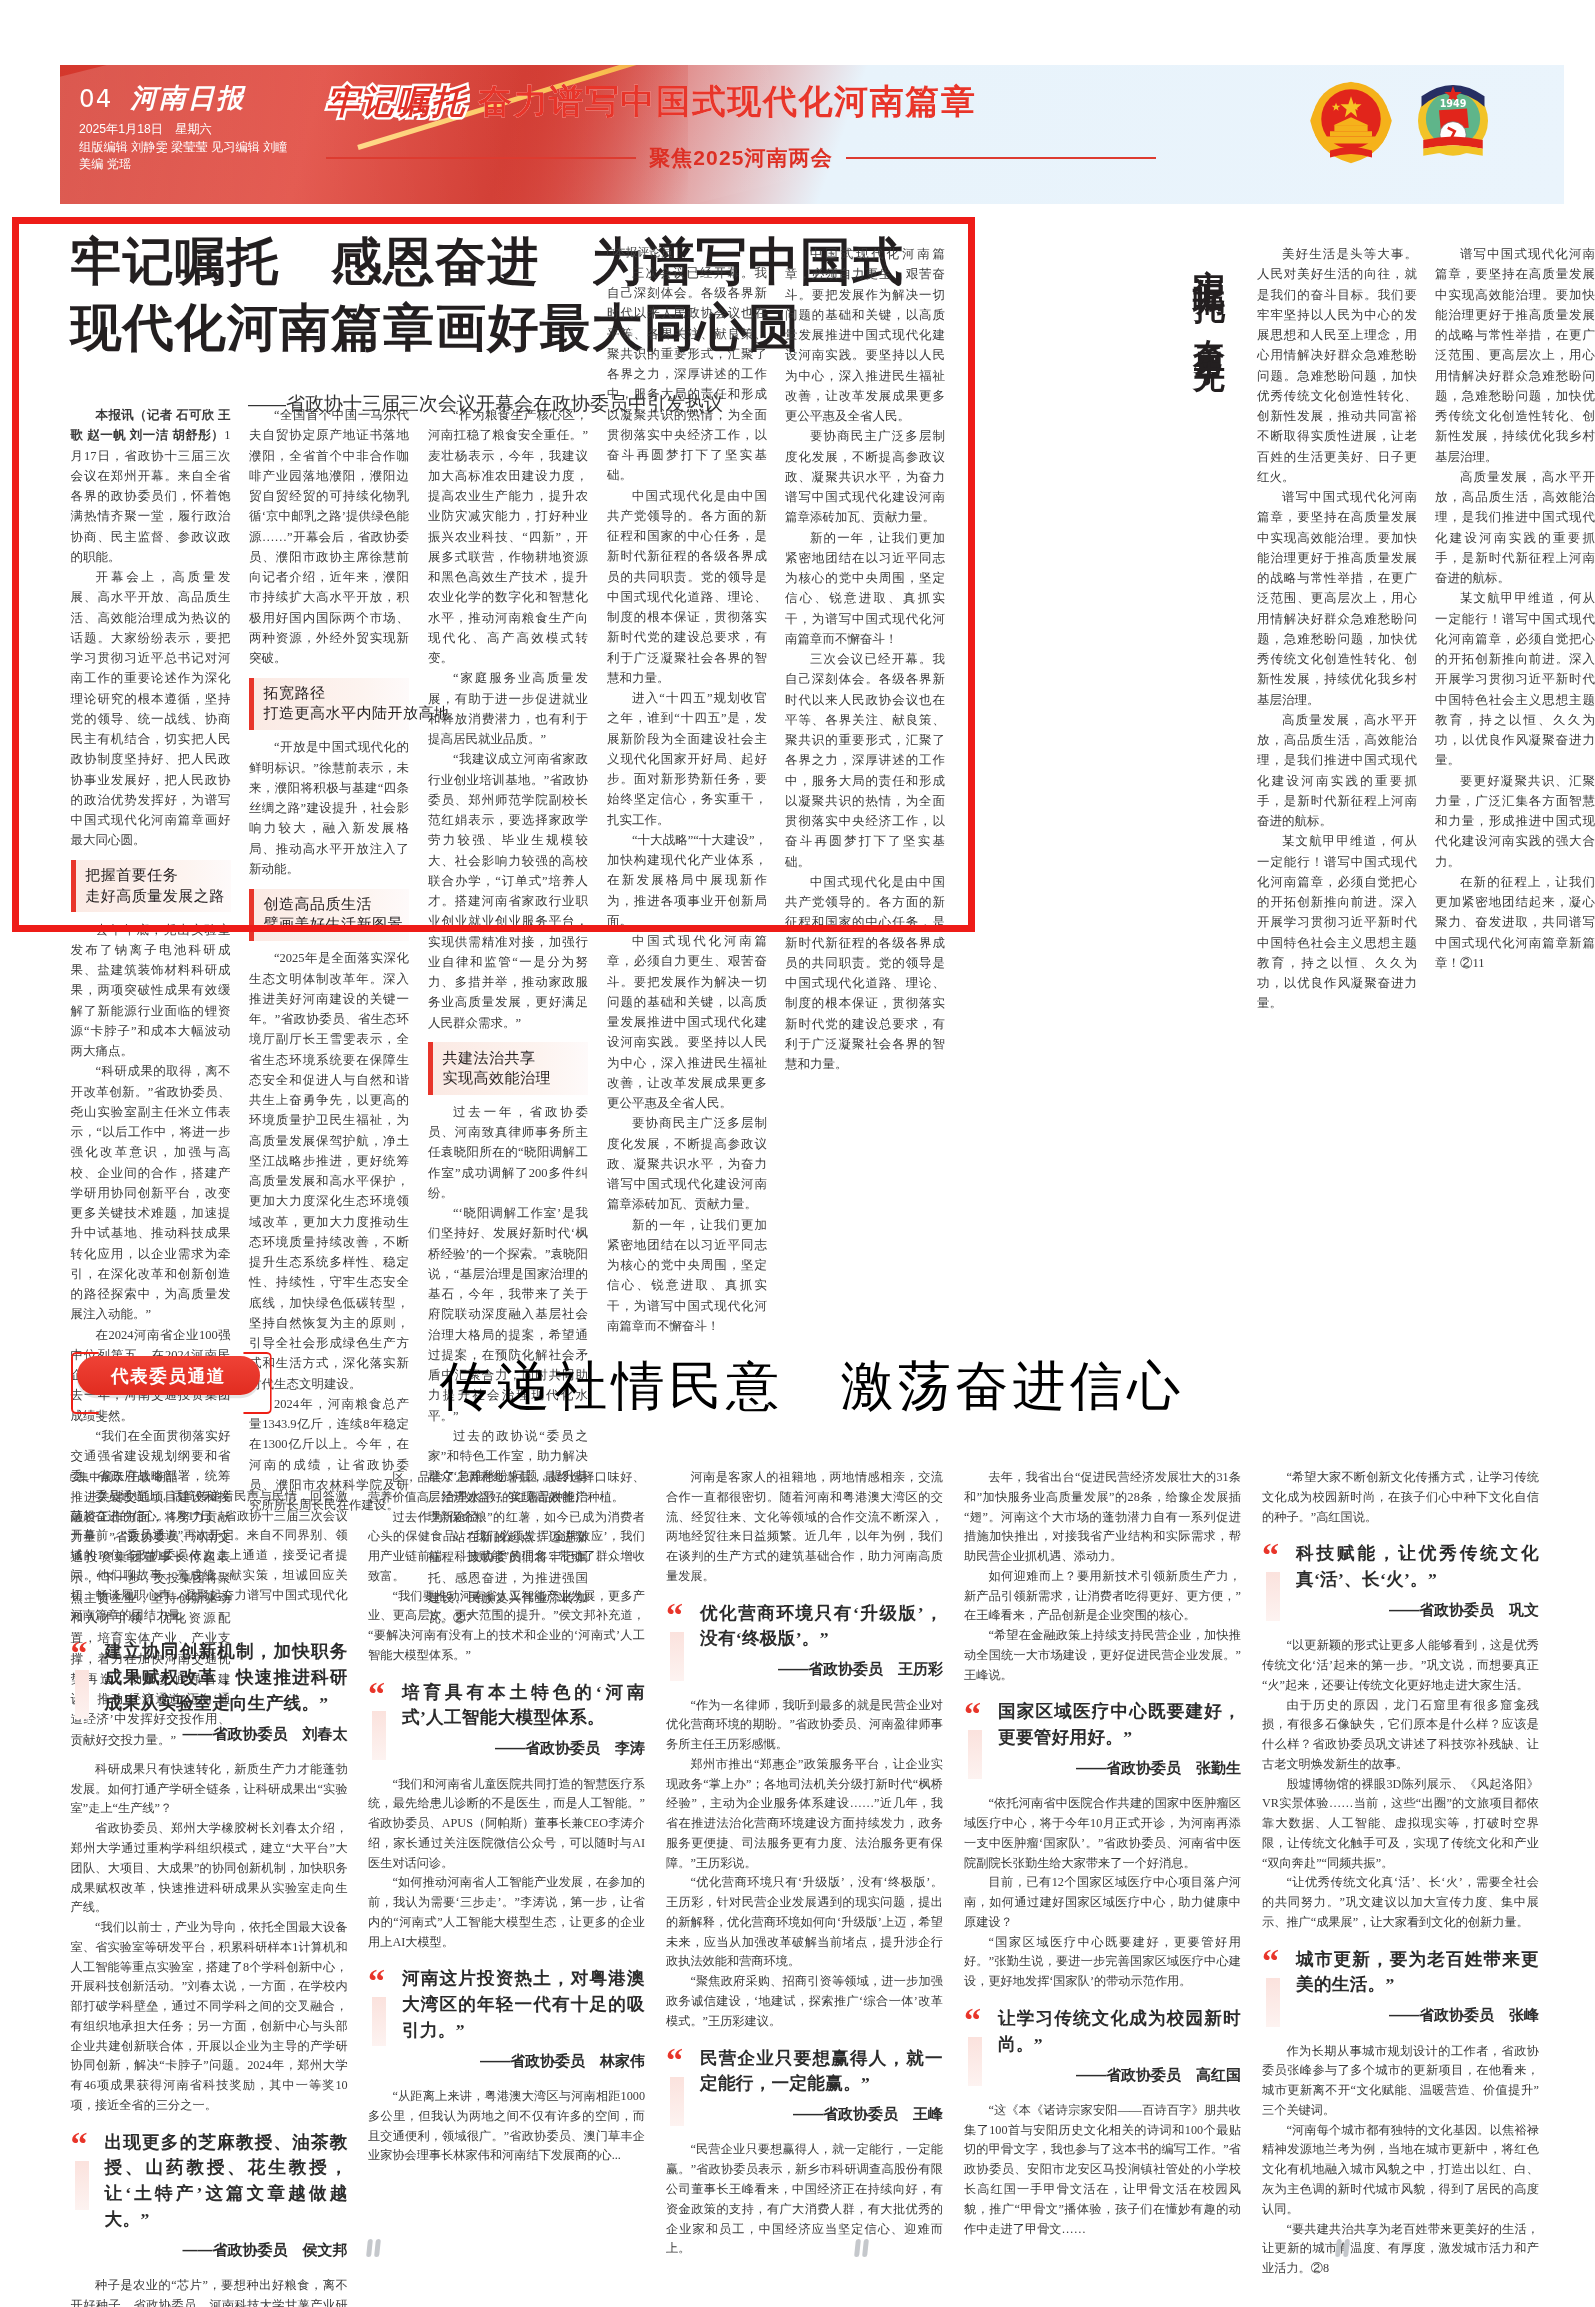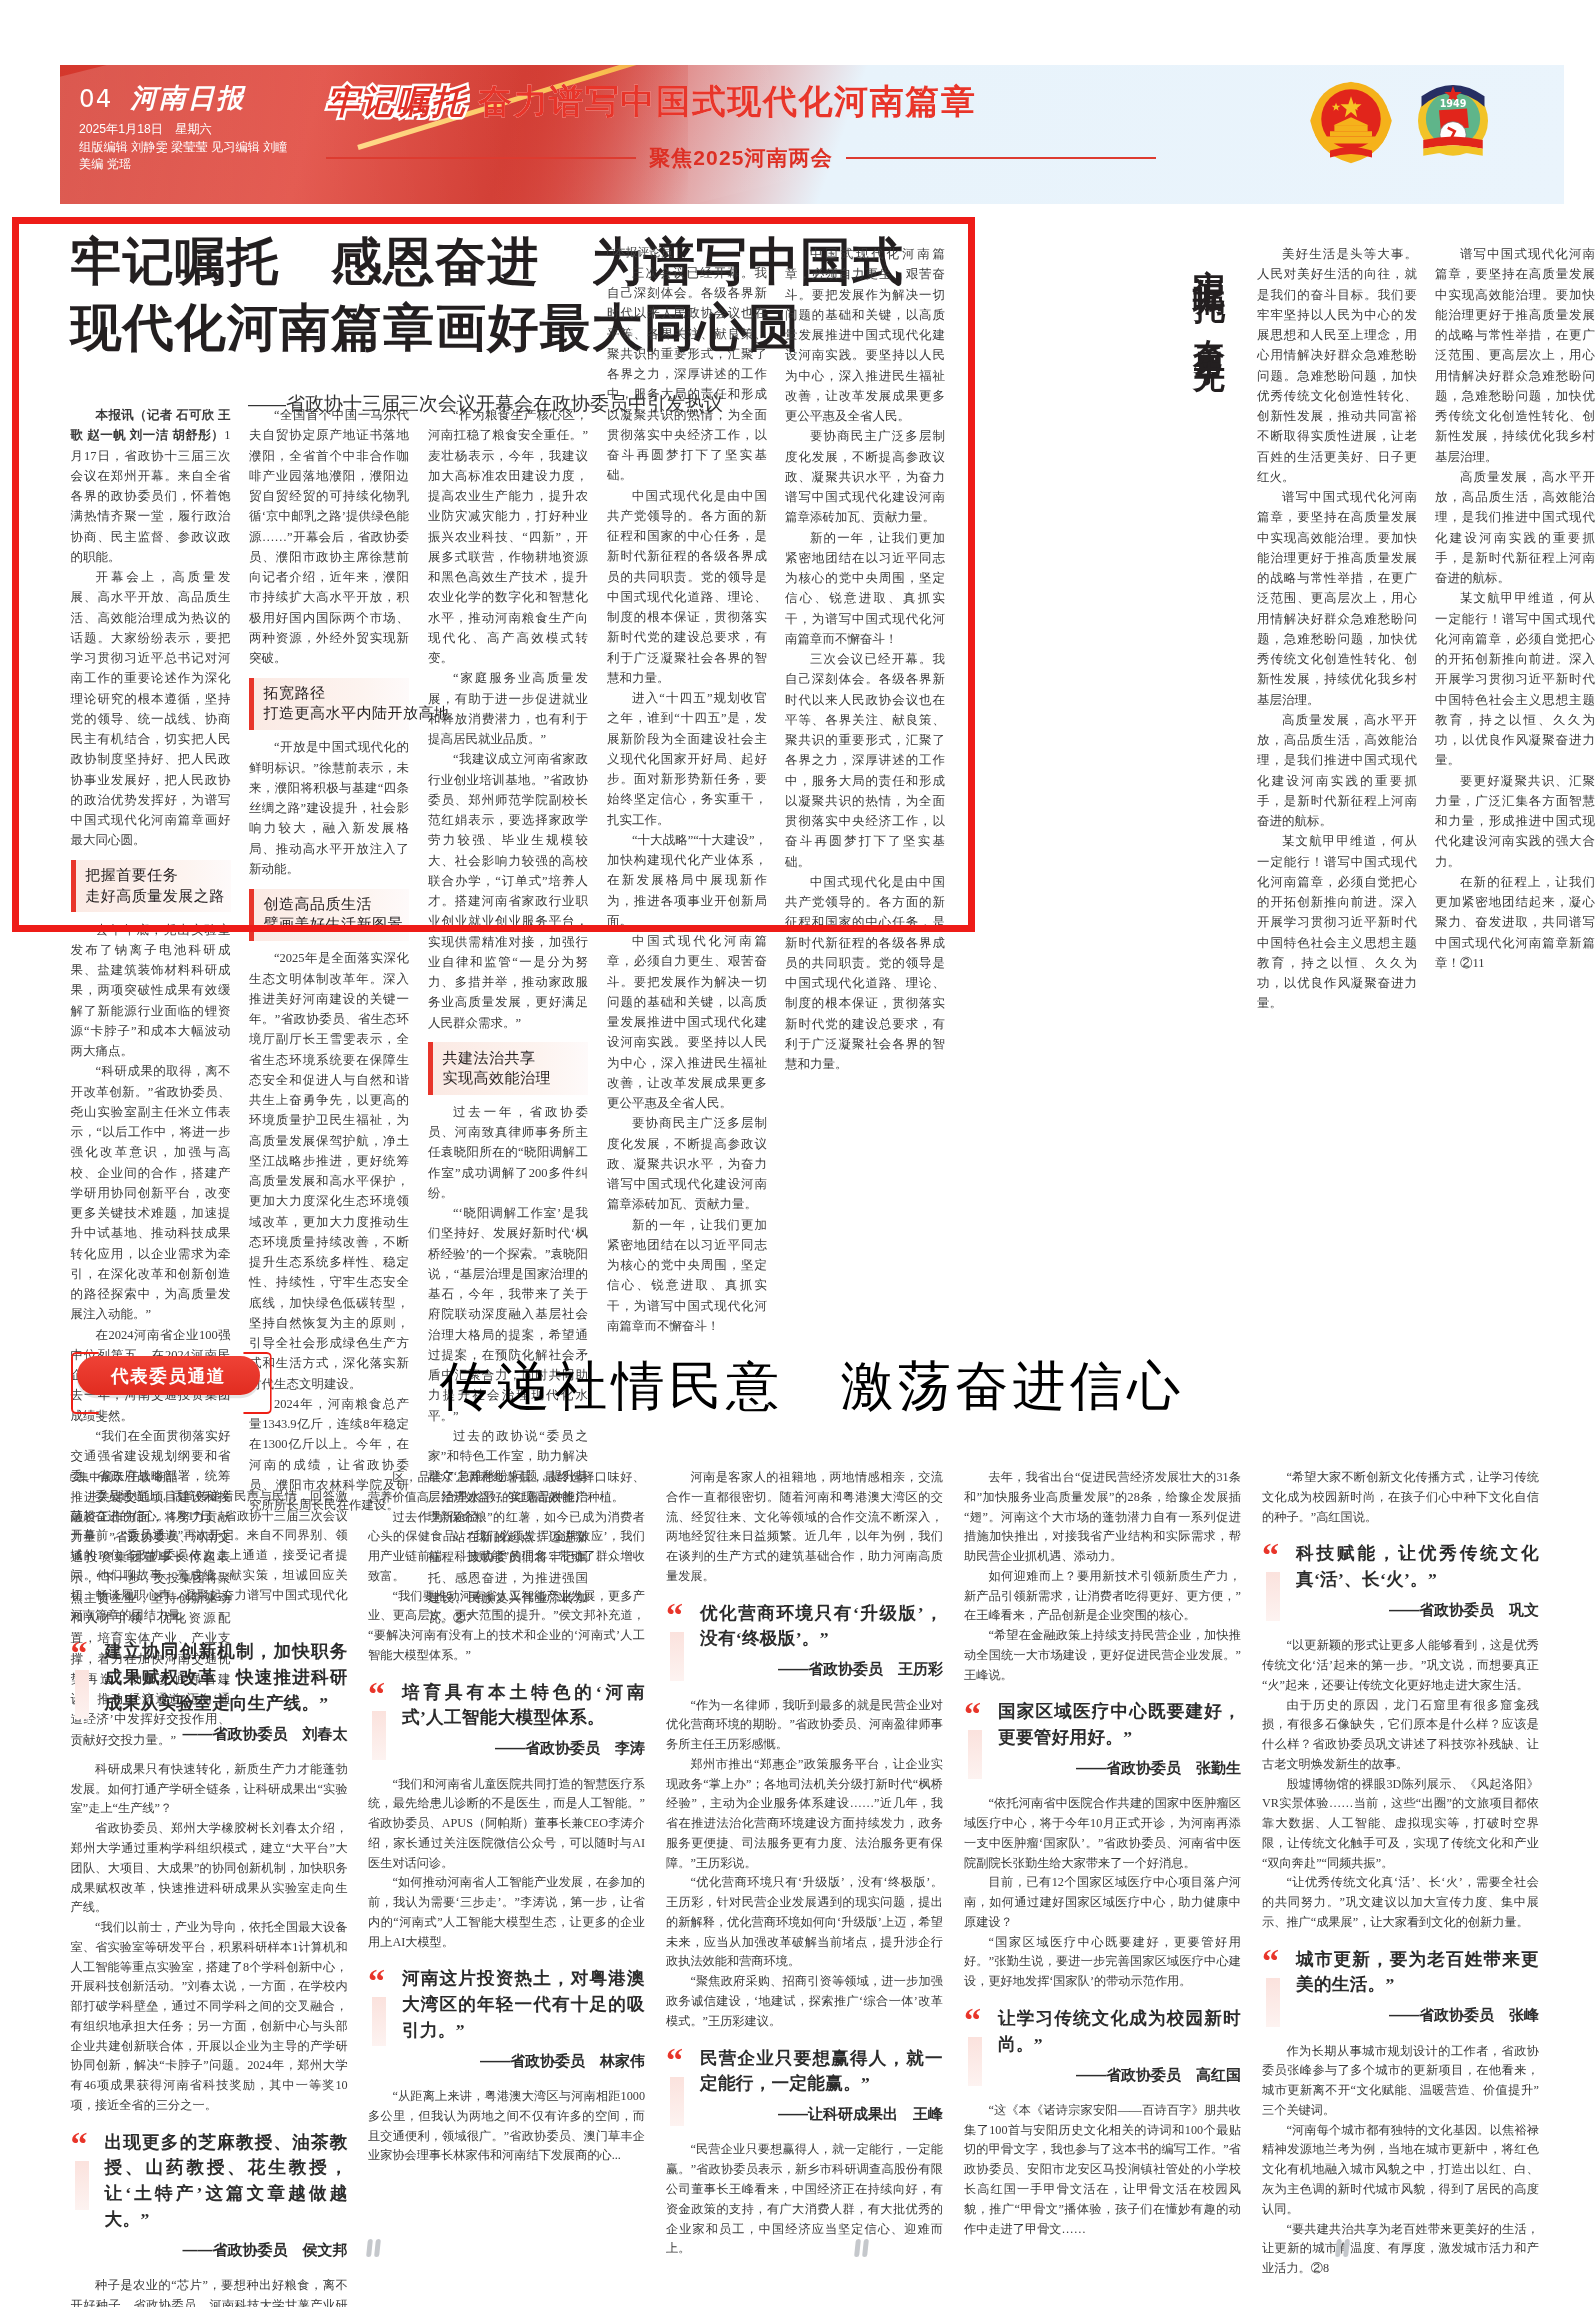--- a/index.html
+++ b/index.html
@@ -422,21 +422,21 @@
         <div class="quote-attr">——省政协委员　王历彩</div>
       </div>
       <p>“作为一名律师，我听到最多的就是民营企业对优化营商环境的期盼。”省政协委员、河南盈律师事务所主任王历彩感慨。</p>
       <p>郑州市推出“郑惠企”政策服务平台，让企业实现政务“掌上办”；各地司法机关分级打新时代“枫桥经验”，主动为企业服务体系建设……”近几年，我省在推进法治化营商环境建设方面持续发力，政务服务更便捷、司法服务更有力度、法治服务更有保障。”王历彩说。</p>
       <p>“优化营商环境只有‘升级版’，没有‘终极版’。王历彩，针对民营企业发展遇到的现实问题，提出的新解释，优化营商环境如何向‘升级版’上迈，希望未来，应当从加强改革破解当前堵点，提升涉企行政执法效能和营商环境。</p>
       <p>“聚焦政府采购、招商引资等领域，进一步加强政务诚信建设，‘地建试，探索推广‘综合一体’改革模式。”王历彩建议。</p>
       <div class="quote-block">
         <span class="quote-mark">“</span>
         <span class="quote-bar"></span>
         <div class="quote-text">民营企业只要想赢得人，就一定能行，一定能赢。”</div>
-        <div class="quote-attr">——让科研成果出　王峰</div>
+        <div class="quote-attr">——省政协委员　王峰</div>
       </div>
       <p>“民营企业只要想赢得人，就一定能行，一定能赢。”省政协委员表示，新乡市科研调查高股份有限公司董事长王峰看来，中国经济正在持续向好，有资金政策的支持，有广大消费人群，有大批优秀的企业家和员工，中国经济应当坚定信心、迎难而上。</p>
     </div>
 
     <div class="lcol" style="left:904px; top:0; width:277px;">
       <p>去年，我省出台“促进民营经济发展壮大的31条和”加快服务业高质量发展”的28条，给豫企发展插“翅”。河南这个大市场的蓬勃潜力自有一系列促进措施加快推出，对接我省产业结构和实际需求，帮助民营企业抓机遇、添动力。</p>
       <p>如何迎难而上？要用新技术引领新质生产力，新产品引领新需求，让消费者吃得更好、更方便，”在王峰看来，产品创新是企业突围的核心。</p>
       <p>“希望在金融政策上持续支持民营企业，加快推动全国统一大市场建设，更好促进民营企业发展。”王峰说。</p>
       <div class="quote-block">
         <span class="quote-mark">“</span>

